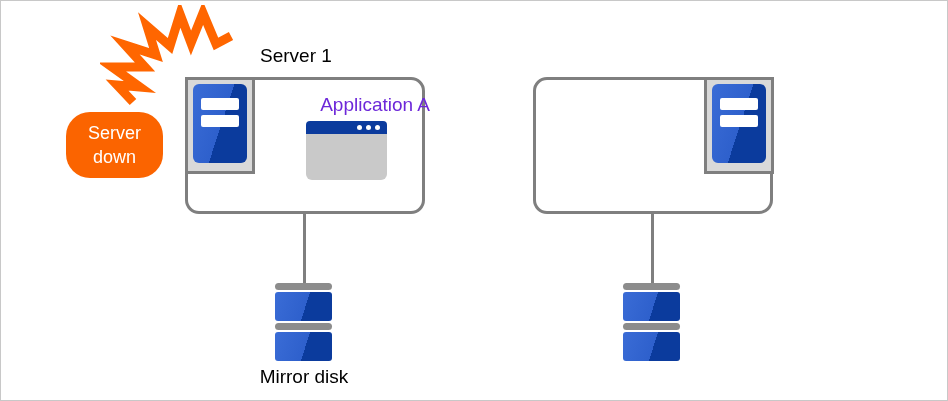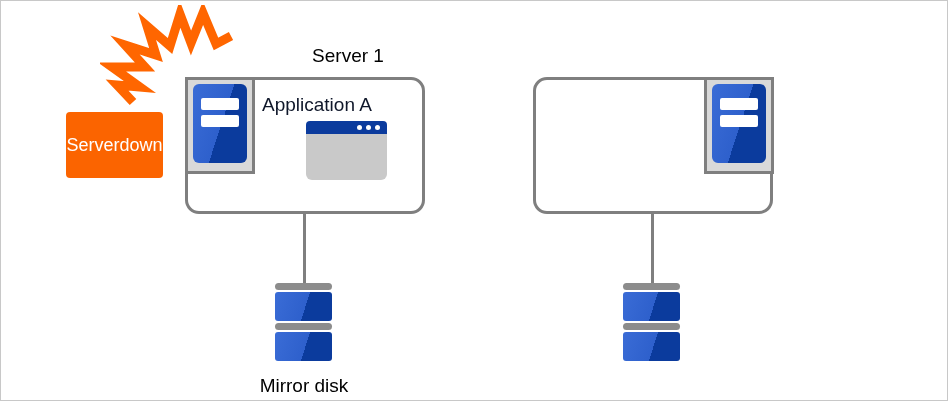--- a/index.html
+++ b/index.html
@@ -35,23 +35,23 @@
   }
 
   
   .alert-badge {
     position: absolute;
     left: 66px;
     top: 112px;
     width: 97px;
     height: 66px;
     background: #fb6400;
-    border-radius: 4px;
+    border-radius: 24px;
     display: flex;
-    flex-direction: row;
+    flex-direction: column;
     align-items: center;
     justify-content: center;
     color: #ffffff;
     font-size: 18px;
     line-height: 1.35;
     text-align: center;
   }
 
   
   .server-box {
@@ -64,21 +64,21 @@
     border-radius: 14px;
     box-sizing: border-box;
   }
   .server-box.s1 { left: 185px; }
   .server-box.s2 { left: 533px; }
 
   .server-label {
     position: absolute;
     top: 45px;
     width: 176px;
-    text-align: center;
+    text-align: left;
     font-size: 19px;
     color: #000000;
     white-space: nowrap;
   }
   .server-label.s1 { left: 260px; }
   .server-label.s2 { left: 519px; }
 
   
   .icon-panel {
     position: absolute;
@@ -111,23 +111,23 @@
   }
   .slot.one { top: 14px; }
   .slot.two { top: 31px; }
 
   
   .app-label {
     position: absolute;
     left: 262px;
     top: 94px;
     width: 168px;
-    text-align: left;
+    text-align: right;
     font-size: 19px;
-    color: #0f172a;
+    color: #6d28d9;
     white-space: nowrap;
   }
   .window-icon {
     position: absolute;
     left: 306px;
     top: 121px;
     width: 81px;
     height: 59px;
   }
   .titlebar {
@@ -183,21 +183,21 @@
   }
   .drum {
     height: 29px;
     border-radius: 3px;
     background: linear-gradient(108deg, #3a6cd6 0%, #2e60cc 53%, #0b3b9d 53%, #0b3b9d 100%);
   }
 
   .disk-label {
     position: absolute;
     left: 224px;
-    top: 375px;
+    top: 366px;
     width: 160px;
     text-align: center;
     font-size: 19px;
     color: #000000;
     white-space: nowrap;
   }
 </style>
 </head>
 <body>
 

